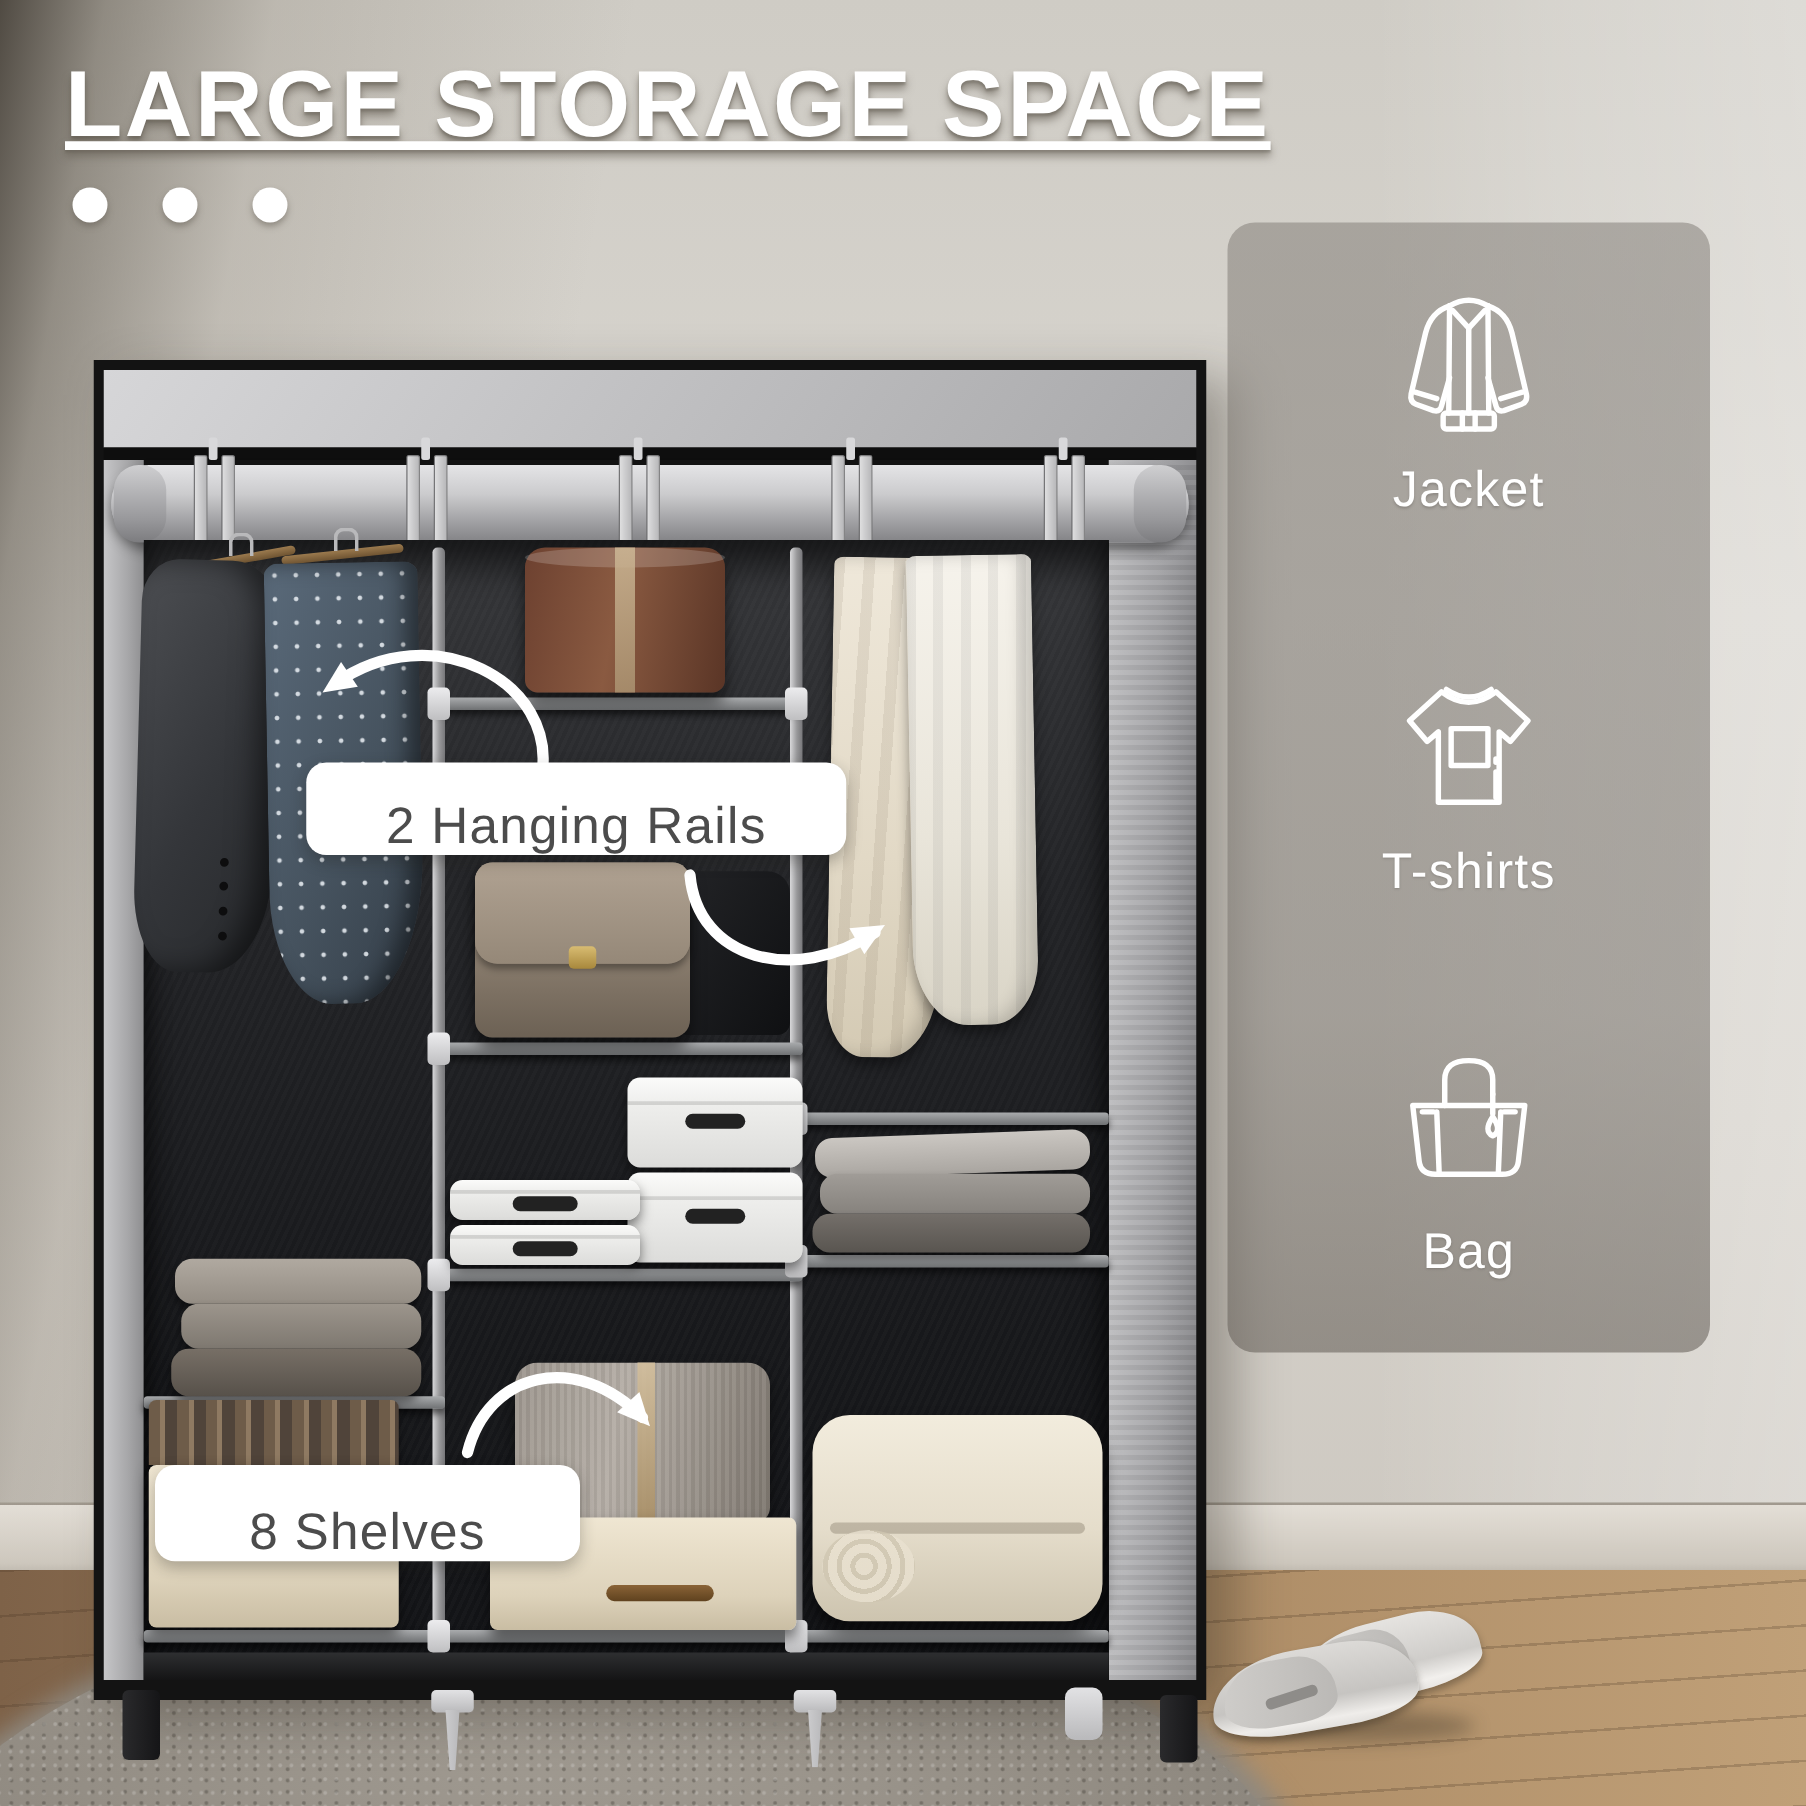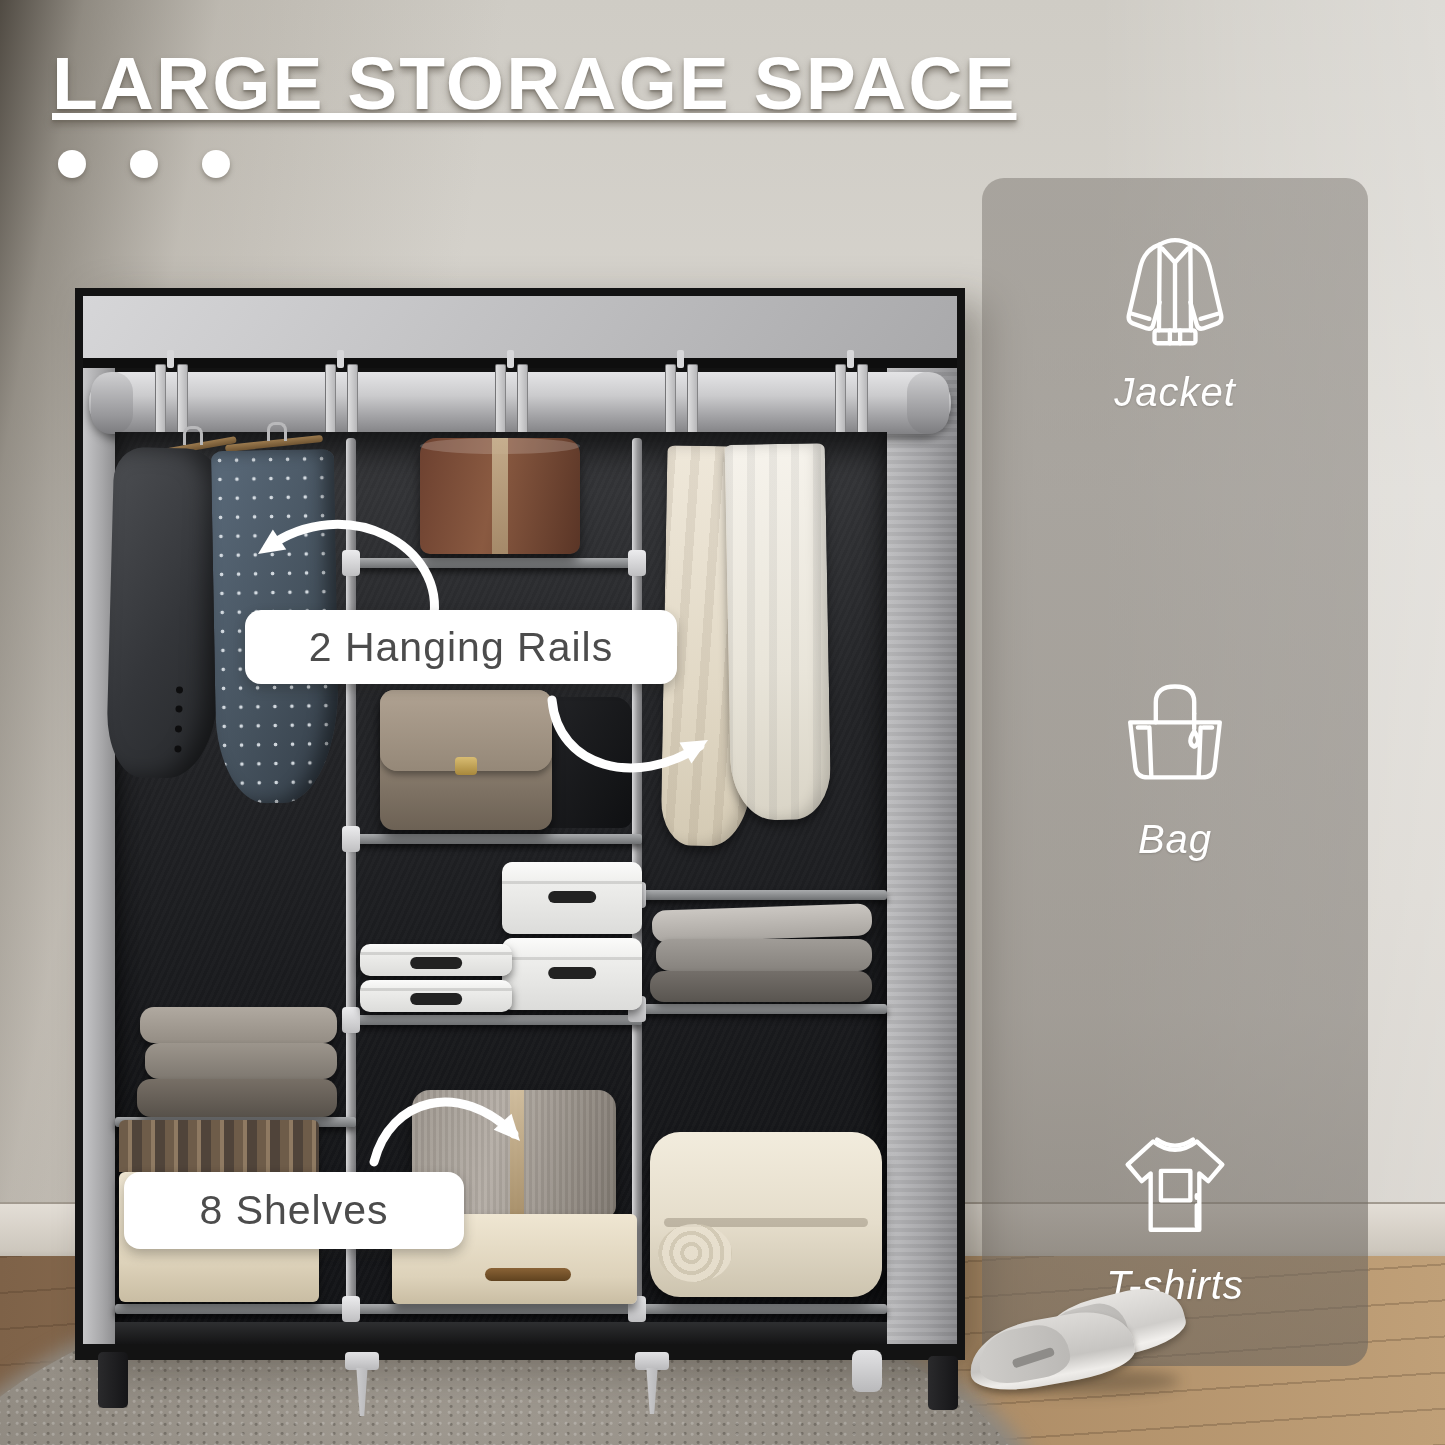--- a/index.html
+++ b/index.html
@@ -126,29 +126,29 @@
   .duvet:after{content:"";position:absolute;left:8px;top:56%;width:74px;height:58px;
     background:repeating-radial-gradient(circle at 45% 50%, #e9e1d0 0 7px, #cfc6b1 7px 11px);
     border-radius:50%;opacity:.8;}
 
   
   .title{left:52px;top:40px;font-size:75px;font-weight:800;letter-spacing:2px;color:#fff;
     text-shadow:0 5px 7px rgba(96,90,80,.6), 0 2px 2px rgba(96,90,80,.45);white-space:nowrap;}
   .dot{top:150px;width:28px;height:28px;border-radius:50%;background:#fff;
     box-shadow:0 3px 5px rgba(96,90,80,.5);}
   .callout{background:#fff;border-radius:16px;box-shadow:0 5px 12px rgba(30,28,24,.28);
-    display:flex;align-items:center;justify-content:center;
+    display:flex;align-items:flex-end;justify-content:center;
     font-size:41px;font-weight:300;color:#4c4c4c;letter-spacing:1px;}
   .arrows{left:0;top:0;width:1445px;height:1445px;pointer-events:none;}
 
   
-  .panel{left:982px;top:178px;width:386px;height:1188px;border-radius:22px;
+  .panel{left:982px;top:178px;width:386px;height:904px;border-radius:22px;
     background:linear-gradient(180deg, rgba(128,123,117,.52) 0%, rgba(121,116,110,.55) 70%, rgba(106,100,93,.60) 100%);
     display:flex;flex-direction:column;align-items:center;justify-content:space-between;
-    padding:50px 0 58px 0;box-sizing:border-box;font-style:italic;}
+    padding:50px 0 58px 0;box-sizing:border-box;}
   .p-item{display:flex;flex-direction:column;align-items:center;gap:14px;}
   .p-item svg{width:128px;height:128px;display:block;}
   .p-label{font-size:40px;font-weight:300;color:#fff;letter-spacing:1px;
     text-shadow:0 1px 2px rgba(60,56,50,.25);}
 
   
   .slipper{border-radius:58% 46% 50% 52% / 90% 76% 42% 46%;
     box-shadow:0 4px 6px rgba(40,34,26,.35);}
   .slipper:before{content:"";position:absolute;left:6%;top:8%;width:55%;height:80%;
     background:linear-gradient(100deg,#cfcdca,#bab8b5);border-radius:50% 40% 40% 50%/80% 70% 40% 40%;}
@@ -271,37 +271,37 @@
         <path d="M38 13 L37.5 80 M62 13 L62.5 80"></path>
         <path d="M50 27 L50 80"></path>
         <rect x="34" y="80" width="32" height="10" rx="2"></rect>
         <path d="M46 80 V90 M54 80 V90"></path>
         <path d="M16.5 67 L30 71 M83.5 67 L70 71"></path>
       </svg>
       <span class="p-label">Jacket</span>
     </div>
     <div class="p-item">
       <svg viewBox="0 0 100 100" fill="none" stroke="#fff" stroke-width="3.4" stroke-linecap="round" stroke-linejoin="round">
+        <path d="M33 16 L13 34 L24 47 L31 41 L31 85 L69 85 L69 41 L76 47 L87 34 L67 16 Q50 29 33 16 Z"></path>
+        <path d="M36 14.5 Q50 24 64 14.5"></path>
+        <rect x="39" y="39" width="23" height="23"></rect>
+        <path d="M67 58 V60 M67 66 V82"></path>
+      </svg>
+      <span class="p-label">T-shirts</span>
+    </div>
+    <div class="p-item">
+      <svg viewBox="0 0 100 100" fill="none" stroke="#fff" stroke-width="3.4" stroke-linecap="round" stroke-linejoin="round">
         <path d="M35 37 V21 Q35 9 50 9 Q65 9 65 21 V30"></path>
         <path d="M65 30 V42"></path>
         <path d="M65 44 C69 50 69 54 65 56 C61 54 61 50 65 44 Z"></path>
         <path d="M15 37 H85 L81 72 Q80 80 71 80 H29 Q20 80 19 72 Z"></path>
         <path d="M30 41 L31.5 79 M70 41 L68.5 79"></path>
         <path d="M21 41 H28 M72 41 H79"></path>
       </svg>
       <span class="p-label">Bag</span>
-    </div>
-    <div class="p-item">
-      <svg viewBox="0 0 100 100" fill="none" stroke="#fff" stroke-width="3.4" stroke-linecap="round" stroke-linejoin="round">
-        <path d="M33 16 L13 34 L24 47 L31 41 L31 85 L69 85 L69 41 L76 47 L87 34 L67 16 Q50 29 33 16 Z"></path>
-        <path d="M36 14.5 Q50 24 64 14.5"></path>
-        <rect x="39" y="39" width="23" height="23"></rect>
-        <path d="M67 58 V60 M67 66 V82"></path>
-      </svg>
-      <span class="p-label">T-shirts</span>
     </div>
   </aside>
 
   <div class="abs s-shadow" style="left:980px;top:1368px;width:200px;height:26px;"></div>
   <div class="abs slipper" style="left:1035px;top:1296px;width:150px;height:62px;transform:rotate(-14deg);background:linear-gradient(180deg,#e5e3e0 0%,#cfcdca 62%,#f2f0ed 88%,#e8e6e3 100%);"></div>
   <div class="abs slipper" style="left:968px;top:1318px;width:166px;height:66px;transform:rotate(-10deg);background:linear-gradient(180deg,#dcdad7 0%,#c6c4c1 62%,#efedea 88%,#e2e0dd 100%);"></div>
 
   <svg class="abs arrows" viewBox="0 0 1445 1445">
     <g stroke="#ffffff" stroke-width="9" fill="none" stroke-linecap="round">
       <path d="M 433 622 C 448 545, 345 492, 268 547"></path>

